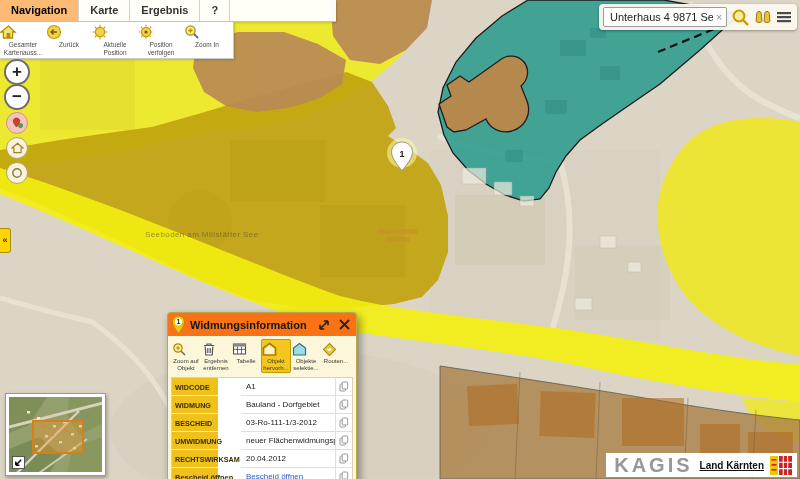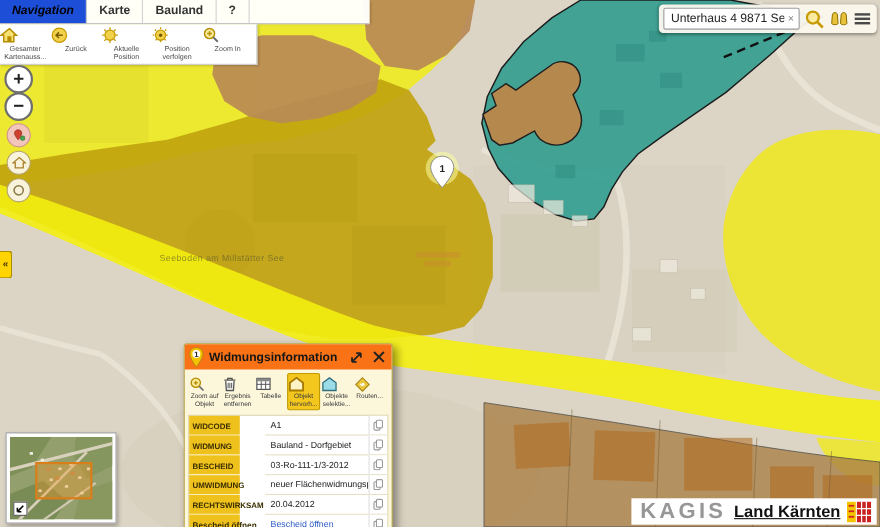--- a/index.html
+++ b/index.html
@@ -10,21 +10,21 @@
 
   
   #map{position:absolute;inset:0;cursor:default;}
 
   
   .menubar{position:absolute;left:0;top:0;width:336px;height:22px;
     background:rgba(255,255,255,.96);border-bottom:1px solid #c3c3c3;
     display:flex;align-items:stretch;box-shadow:1px 1px 2px rgba(0,0,0,.18);}
   .menutab{padding:0 11px;line-height:21px;font-size:11px;font-weight:bold;color:#333;
     border-right:1px solid #d2d2d2;cursor:pointer;white-space:nowrap;}
-  .menutab.active{background:#1d4ed8;color:#000;font-style:italic;}
+  .menutab.active{background:#fdba74;color:#000;}
   .iconbar{position:absolute;left:0;top:22px;width:234px;height:37px;background:#fff;
     border-right:1px solid #c9c9c9;border-bottom:1px solid #c9c9c9;display:flex;
     box-shadow:1px 1px 2px rgba(0,0,0,.18);}
   .tbtn{width:46px;padding-top:2px;text-align:center;cursor:pointer;}
   .tbtn .ico{height:16px;}
   .tbtn .lbl{font-size:6.5px;line-height:1.2;color:#4c4c4c;margin-top:1px;}
 
   
   .navcol{position:absolute;left:4px;top:59px;width:28px;}
   .zbtn{width:26px;height:26px;border-radius:50%;background:#fff;border:2px solid #6e6e6e;
@@ -70,21 +70,21 @@
     border:1px solid #a98f00;border-left:none;border-radius:0 3px 3px 0;font-size:9px;
     font-weight:bold;color:#3a3000;text-align:center;line-height:23px;cursor:pointer;}
   .minimap{position:absolute;left:5px;top:393px;width:101px;height:83px;background:#fff;
     border:1px solid #9a9a9a;padding:3px;box-shadow:1px 2px 4px rgba(0,0,0,.3);}
   .minimap .inner{position:relative;width:100%;height:100%;overflow:hidden;}
   .mmbtn{position:absolute;left:3px;bottom:3px;width:13px;height:13px;background:#fff;
     border:1px solid #555;display:flex;align-items:center;justify-content:center;cursor:pointer;}
   .brand{position:absolute;right:3px;bottom:2px;height:24px;background:#fff;display:flex;
     align-items:center;padding:0 5px 0 8px;}
   .brand .kagis{font-size:20px;font-weight:bold;letter-spacing:3px;color:#979797;}
-  .brand .land{font-size:15px;font-weight:bold;color:#111;text-decoration:underline;margin-left:7px;}
+  .brand .land{font-size:10px;font-weight:bold;color:#111;text-decoration:underline;margin-left:7px;}
   .brand svg{margin-left:6px;}
 </style>
 </head>
 <body>
 
 <div class="stage">
 
   <div id="map">
     <svg width="800" height="479" viewBox="0 0 800 479">
 
@@ -169,21 +169,21 @@
         <circle cx="402" cy="153" r="9" fill="#ffffd0" opacity=".7"></circle>
         <path d="M402,142 c-6,0 -10.5,4.5 -10.5,10.2 c0,7.2 10.5,18.3 10.5,18.3 c0,0 10.5,-11.1 10.5,-18.3 c0,-5.7 -4.5,-10.2 -10.5,-10.2 Z" fill="#fff" stroke="#8a8a8a" stroke-width=".9"></path>
         <text x="402" y="156.5" font-size="9" font-weight="bold" fill="#222" text-anchor="middle" font-family="Liberation Sans, sans-serif" id="marker-text">1</text>
       </g>
     </svg>
   </div>
 
   <div class="menubar">
     <div class="menutab active">Navigation</div>
     <div class="menutab">Karte</div>
-    <div class="menutab">Bauland</div>
+    <div class="menutab">Ergebnis</div>
     <div class="menutab">?</div>
   </div>
 
   <div class="iconbar">
     <div class="tbtn">
       <div class="ico">
         <svg width="17" height="16" viewBox="0 0 17 16">
             <path d="M8.5,2 L15,8 h-2.4 v6 h-9.2 v-6 H1 Z" fill="#f7e170" stroke="#b68c00" stroke-width="1.3"></path>
             <rect x="6.7" y="9" width="3.6" height="5" fill="#b68c00"></rect>
           </svg>

